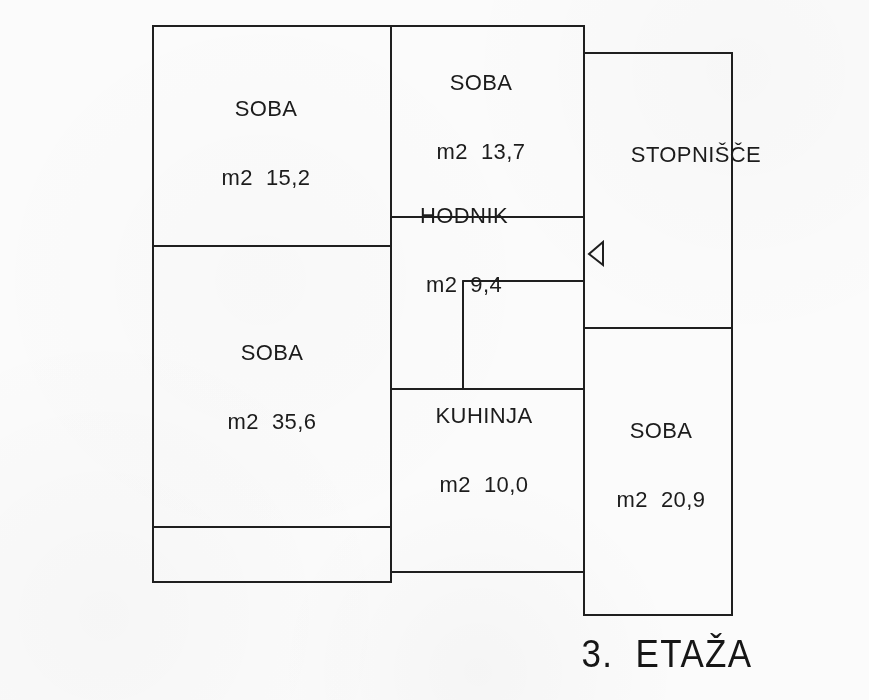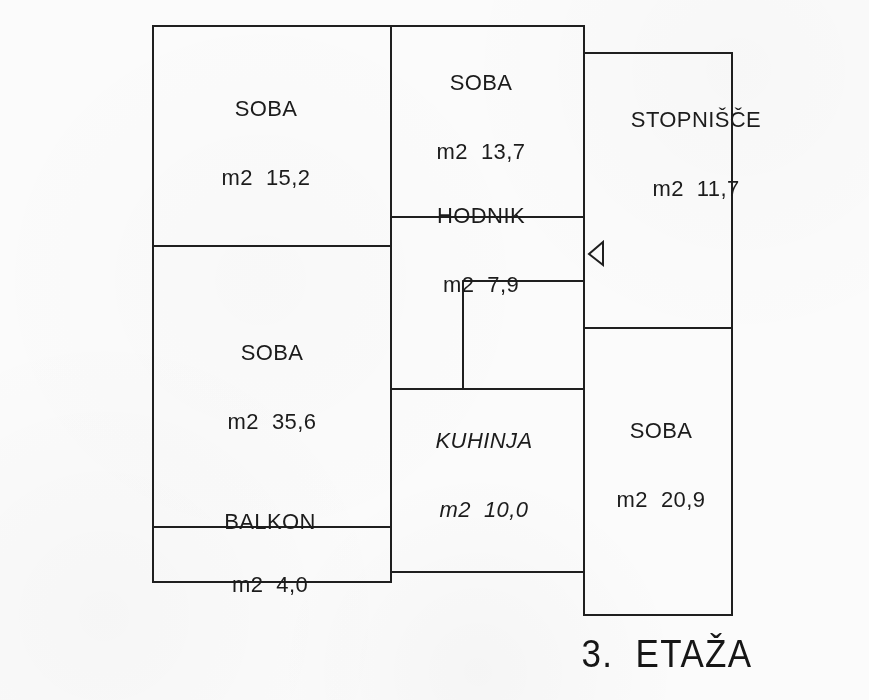--- a/index.html
+++ b/index.html
@@ -90,44 +90,39 @@
     <div class="room-area">m2  15,2</div>
   </div>
 
   <div class="room-label" style="left:481px; top:117px;">
     <div class="room-name">SOBA</div>
     <div class="room-area">m2  13,7</div>
   </div>
 
   <div class="room-label" style="left:680px; top:154px;margin-left:16px;">
     <div class="room-name">STOPNIŠČE</div>
-    <div class="room-area">m2  11,7</div>
   </div>
 
-  <div class="room-label" style="left:481px; top:250px;">
+  <div class="room-label" style="left:464px; top:250px;">
     <div class="room-name">HODNIK</div>
-    <div class="room-area">m2  7,9</div>
+    <div class="room-area">m2  9,4</div>
   </div>
 
 
   <div class="room-label" style="left:272px; top:387px;">
     <div class="room-name">SOBA</div>
     <div class="room-area">m2  35,6</div>
   </div>
 
-  <div class="room-label" style="left:484px; top:475px;font-style:italic;">
+  <div class="room-label" style="left:484px; top:450px;">
     <div class="room-name">KUHINJA</div>
     <div class="room-area">m2  10,0</div>
   </div>
 
   <div class="room-label" style="left:661px; top:465px;">
     <div class="room-name">SOBA</div>
     <div class="room-area">m2  20,9</div>
   </div>
 
-  <div class="room-label" style="left:270px; top:553px; line-height:21px;">
-    <div class="room-name">BALKON</div>
-    <div class="room-area">m2  4,0</div>
-  </div>
 
   <div class="floor-title">3.  ETAŽA</div>
 
 </div>
 
 </body></html>

